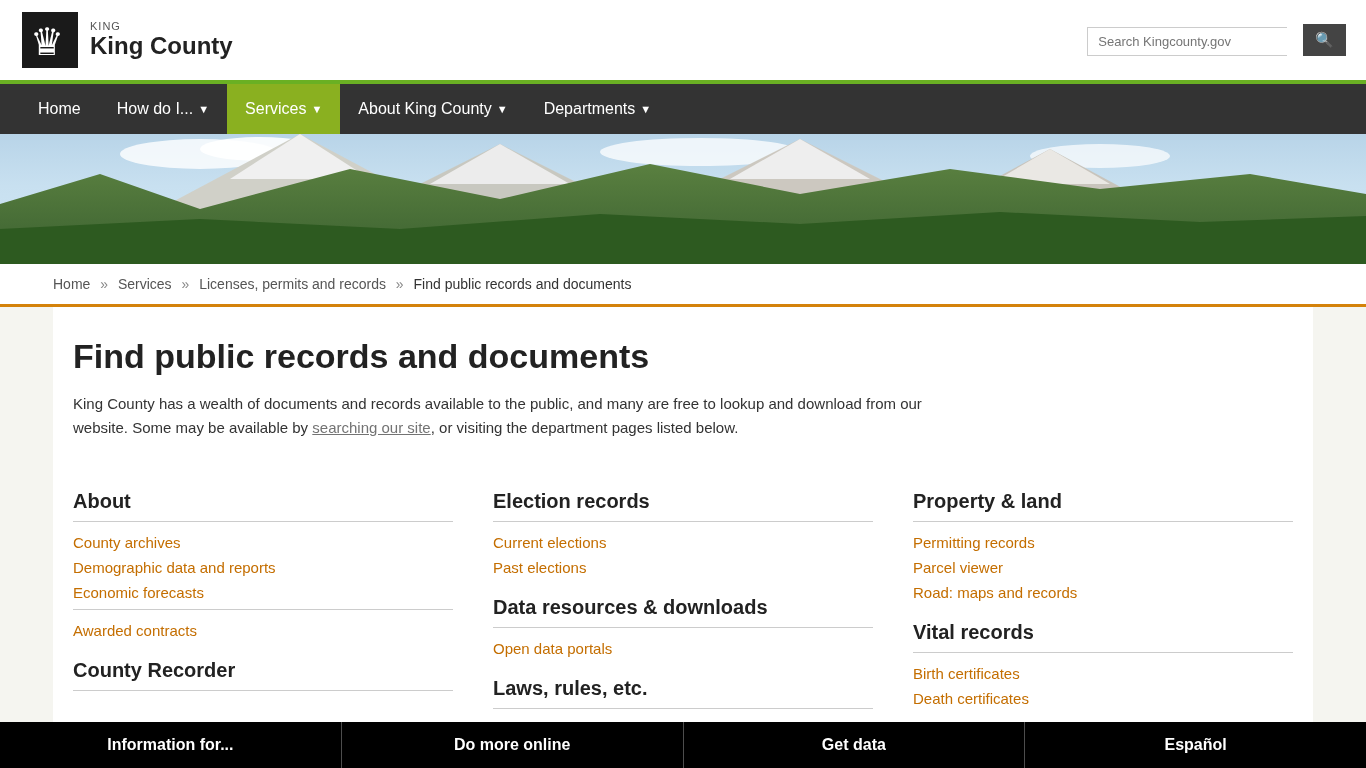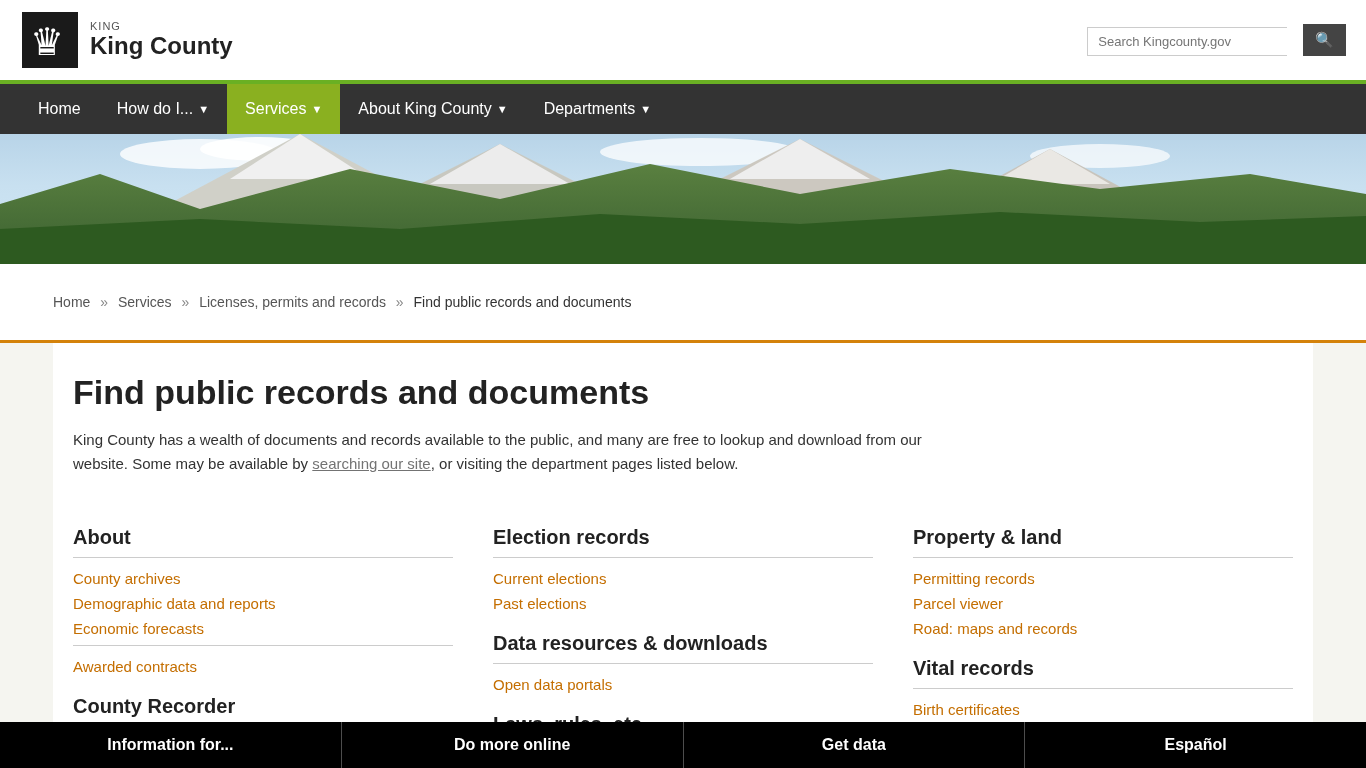--- a/index.html
+++ b/index.html
@@ -73,21 +73,21 @@
       width: 100%;
       height: 130px;
       background: linear-gradient(180deg, #87ceeb 0%, #b0d4e8 30%, #6a9b5e 70%, #4a7a3a 100%);
       position: relative;
       overflow: hidden;
     }
 
     
     #breadcrumb-bar {
       background: #fff;
-      padding: 30px 20px;
+      padding: 12px 20px;
       border-bottom: 3px solid #d4820a;
       font-size: 14px;
     }
     #breadcrumb a {
       color: #555;
       text-decoration: none;
     }
     .breadcrumb-sep { margin: 0 6px; color: #888; }
 
     

